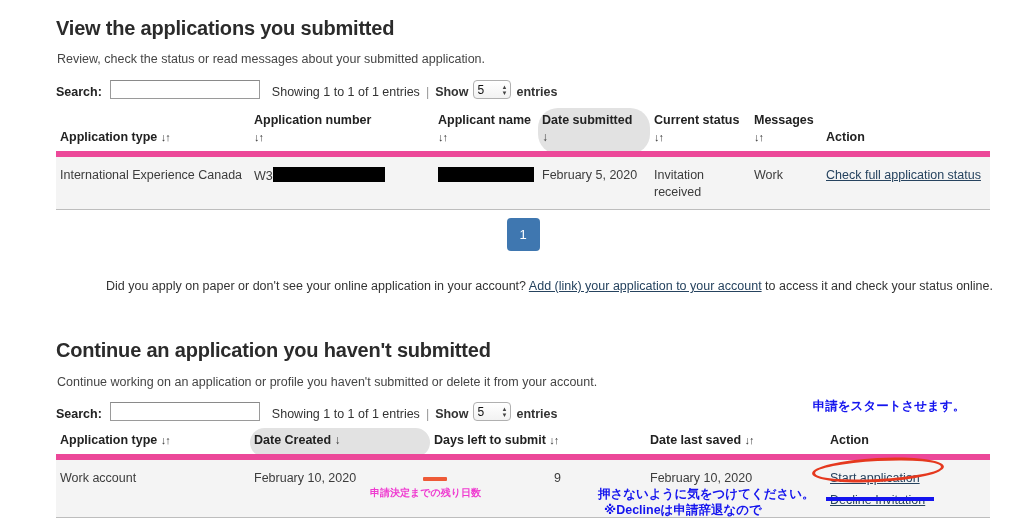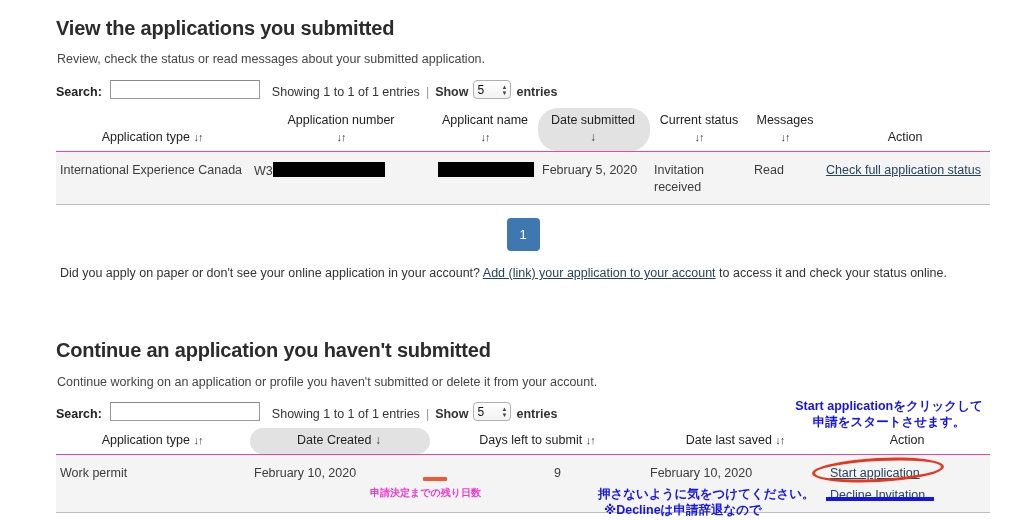--- a/index.html
+++ b/index.html
@@ -56,25 +56,25 @@
   .entries-word{font-weight:bold;}
 
   
   table.apptable{
     border-collapse:collapse;
     width:934px;
     font-size:12.5px;
     table-layout:fixed;
   }
   table.apptable th{
-    font-size:12.5px;font-weight:normal;color:#222;
-    text-align:center;
+    font-size:12.5px;font-weight:bold;color:#222;
+    text-align:left;
     vertical-align:bottom;
     padding:4px 6px 5px 4px;
-    border-bottom:1px solid #ec4899;
+    border-bottom:6px solid #ec4899;
     line-height:1.35;
   }
   table.apptable th.sorted{background:#e2e2e2;border-radius:20px;}
   table.apptable td{
     font-size:12.5px;color:#3c3c3c;
     vertical-align:top;
     padding:10px 6px 8px 4px;
     line-height:1.35;
     background:#f4f4f4;
     border-bottom:1px solid #bdbdbd;
@@ -191,33 +191,33 @@
       <tr>
         <td>International Experience Canada</td>
         <td>
           <span>W3</span><span class="redact" style="width:112px"></span>
         </td>
         <td>
           <span class="redact" style="width:96px"></span>
         </td>
         <td>February 5, 2020</td>
         <td>Invitation received</td>
-        <td>Read</td>
+        <td>Work</td>
         <td>
           <a class="tlink" href="#">Check full application status</a>
         </td>
       </tr>
     </tbody>
   </table>
 
   <div class="pager" style="position:absolute;left:0;top:218px;width:934px;">
     <div class="pagebtn">1</div>
   </div>
 
-  <p class="para" style="position:absolute;left:1px;top:261px;width:920px;margin:3px;">
+  <p class="para" style="position:absolute;left:1px;top:261px;width:920px;margin:16px;text-align:right;">
     <span>Did you apply on paper or don't see your online application in your account?</span>
     <a href="#">Add (link) your application to your account</a>
     <span>to access it and check your status online.</span>
   </p>
 
   <div style="position:absolute;left:0;top:339px;">
     <h2 class="section-title">Continue an application you haven't submitted</h2>
   </div>
   <p class="section-sub" style="position:absolute;left:1px;top:375px;">Continue working on an application or profile you haven't submitted or delete it from your account.</p>
 
@@ -263,36 +263,35 @@
           <span>Date last saved</span>
           <span class="sorticon">↓↑</span>
         </th>
         <th>
           <span>Action</span>
         </th>
       </tr>
     </thead>
     <tbody>
       <tr>
-        <td>Work permit</td>
+        <td>Work account</td>
         <td>February 10, 2020</td>
         <td style="text-align:left;padding-left:124px;">9</td>
         <td>February 10, 2020</td>
         <td>
           <a class="tlink" href="#">Start application</a><br>
           <a class="tlink" href="#" style="display:inline-block;margin-top:5px;">Decline Invitation</a>
         </td>
       </tr>
     </tbody>
   </table>
 
  </div>
 
  <div class="anno anno-blue" style="left:769px;top:398px;width:240px;">
-   <div>Start applicationをクリックして</div>
    <div>申請をスタートさせます。</div>
  </div>
 
  <div class="redbar" style="left:423px;top:477px;width:24px;"></div>
 
  <div class="anno anno-pink" style="left:370px;top:486px;">申請決定までの残り日数</div>
 
  <div class="ellipse" style="left:812px;top:458px;width:132px;height:24px;"></div>
 
  <div class="bluebar" style="left:826px;top:497px;width:108px;"></div>

